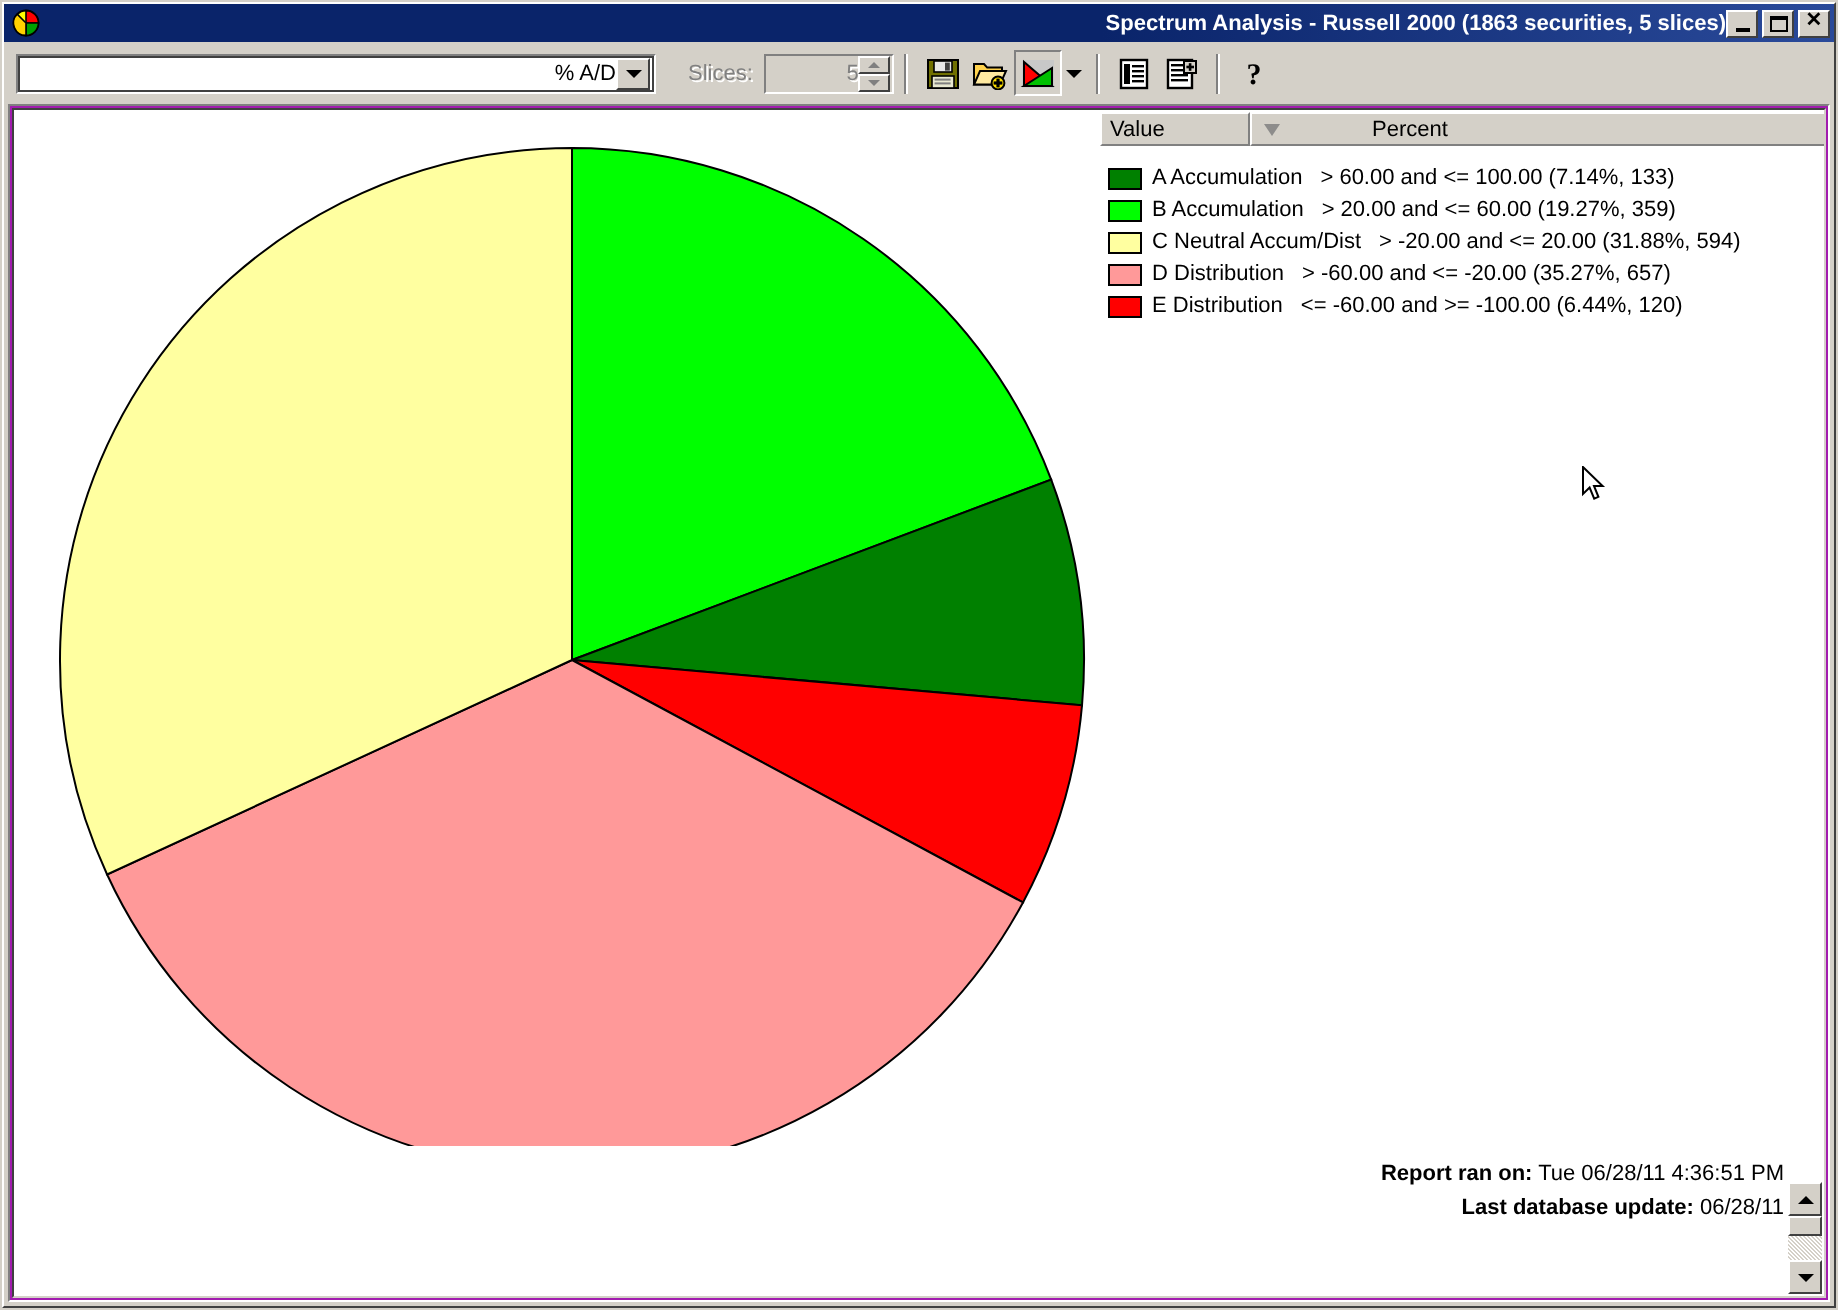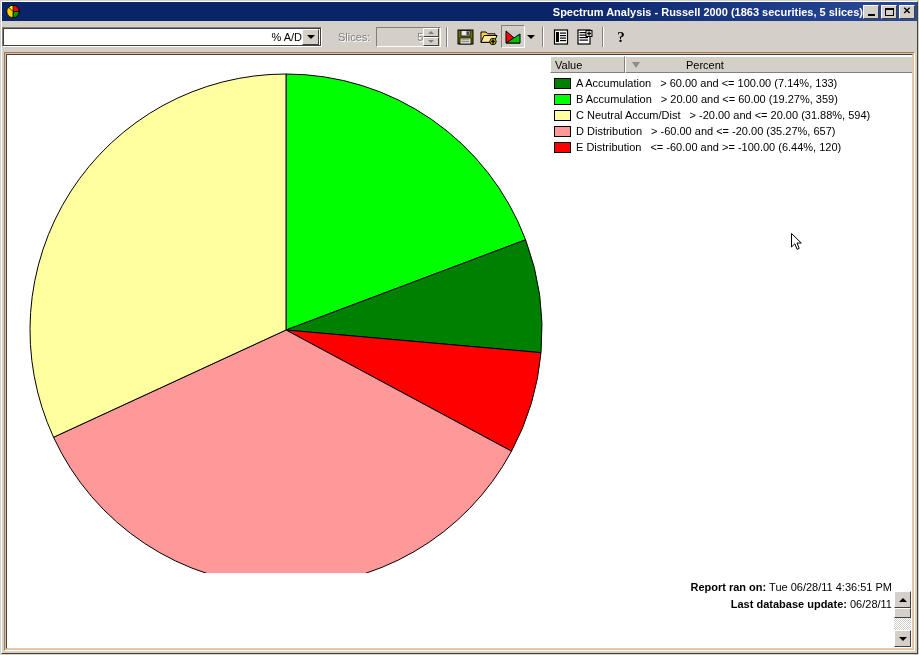--- a/index.html
+++ b/index.html
@@ -36,21 +36,21 @@
     font-size:9px;line-height:1;color:#000;font-family:"Liberation Sans",sans-serif;}
   .cbtn.min .g{align-items:flex-end;padding-bottom:2px;}
   .cbtn.min .g i{display:block;width:7px;height:2px;background:#000;font-style:normal;}
   .cbtn.max .g i{display:block;width:9px;height:8px;border:1px solid #000;
     border-top-width:2px;box-sizing:border-box;font-style:normal;}
   .cbtn.close .g{font-weight:bold;font-size:10px;padding-bottom:1px;}
 
   
   .toolbar{position:absolute;left:2px;top:22px;width:915px;height:29px;
     background:#d4d0c8;display:flex;align-items:center;box-sizing:border-box;}
-  .combo{position:relative;width:320px;height:20px;
+  .combo{position:relative;margin-left:6px;width:320px;height:20px;
     background:#ffffff;box-sizing:border-box;
     border-top:1px solid #808080;border-left:1px solid #808080;
     border-right:1px solid #ffffff;border-bottom:1px solid #ffffff;
     outline:1px solid #404040;outline-offset:-2px;display:flex;align-items:center;}
   .combo-txt{padding-left:4px;font-size:11px;color:#000;flex:1 1 auto;
     white-space:nowrap;overflow:hidden;}
   .combo-btn{width:17px;height:16px;margin-right:2px;background:#d4d0c8;flex:0 0 auto;
     border-top:1px solid #ffffff;border-left:1px solid #ffffff;
     border-right:1px solid #404040;border-bottom:1px solid #404040;
     display:flex;align-items:center;justify-content:center;box-sizing:border-box;}
@@ -80,21 +80,21 @@
     border-left:1px solid #808080;border-right:1px solid #ffffff;box-sizing:border-box;}
   .tb-btn{width:24px;height:23px;background:#d4d0c8;display:flex;align-items:center;
     justify-content:center;box-sizing:border-box;border:1px solid transparent;position:relative;}
   .tb-btn.pressed{border-top:1px solid #808080;border-left:1px solid #808080;
     border-right:1px solid #ffffff;border-bottom:1px solid #ffffff;background:#d4d0c8;}
   .tb-drop{width:12px;height:23px;background:#d4d0c8;display:flex;align-items:center;
     justify-content:center;box-sizing:border-box;border:1px solid transparent;}
 
   
   .client{position:absolute;left:4px;top:52px;width:911px;height:599px;
-    background:#fdba74;box-sizing:border-box;
+    background:#a21caf;box-sizing:border-box;
     border-top:1px solid #808080;border-left:1px solid #808080;
     border-right:1px solid #ffffff;border-bottom:1px solid #ffffff;}
   .client-in{position:absolute;left:1px;top:1px;right:1px;bottom:1px;background:#ffffff;
     border-top:1px solid #404040;border-left:1px solid #404040;
     border-right:1px solid #d4d0c8;border-bottom:1px solid #d4d0c8;box-sizing:border-box;
     overflow:hidden;}
 
   
   .pie-wrap{position:absolute;left:0;top:0;width:560px;height:540px;}
 
@@ -102,21 +102,21 @@
   .legend{position:absolute;left:543px;top:1px;width:365px;height:540px;background:#ffffff;}
   .legend-hdr{display:flex;height:17px;box-sizing:border-box;}
   .lh-cell{background:#d4d0c8;box-sizing:border-box;height:17px;
     border-top:1px solid #ffffff;border-left:1px solid #ffffff;
     border-right:1px solid #808080;border-bottom:1px solid #808080;
     display:flex;align-items:center;font-size:11px;color:#000;padding-left:4px;}
   .lh-value{width:75px;flex:0 0 auto;}
   .lh-percent{flex:1 1 auto;gap:37px;}
   .sort-tri{width:0;height:0;border-left:4px solid transparent;border-right:4px solid transparent;
     border-top:6px solid #808080;margin-right:9px;margin-left:2px;opacity:.85;}
-  .legend-rows{padding-top:2px;}
+  .legend-rows{padding-top:8px;}
   .lrow{display:flex;align-items:center;height:16px;padding-left:4px;}
   .swatch{width:17px;height:11px;border:1px solid #000;box-sizing:border-box;flex:0 0 auto;}
   .lname{margin-left:5px;font-size:11px;color:#000;white-space:nowrap;}
   .ldesc{margin-left:9px;font-size:11px;color:#000;white-space:nowrap;}
 
   
   .footer{position:absolute;left:1px;bottom:19px;width:884px;height:56px;background:#ffffff;
     padding:6px 0 0 1px;box-sizing:border-box;}
   .frow{font-size:11px;color:#000;line-height:17px;white-space:nowrap;}
   .frow b{font-weight:bold;}

